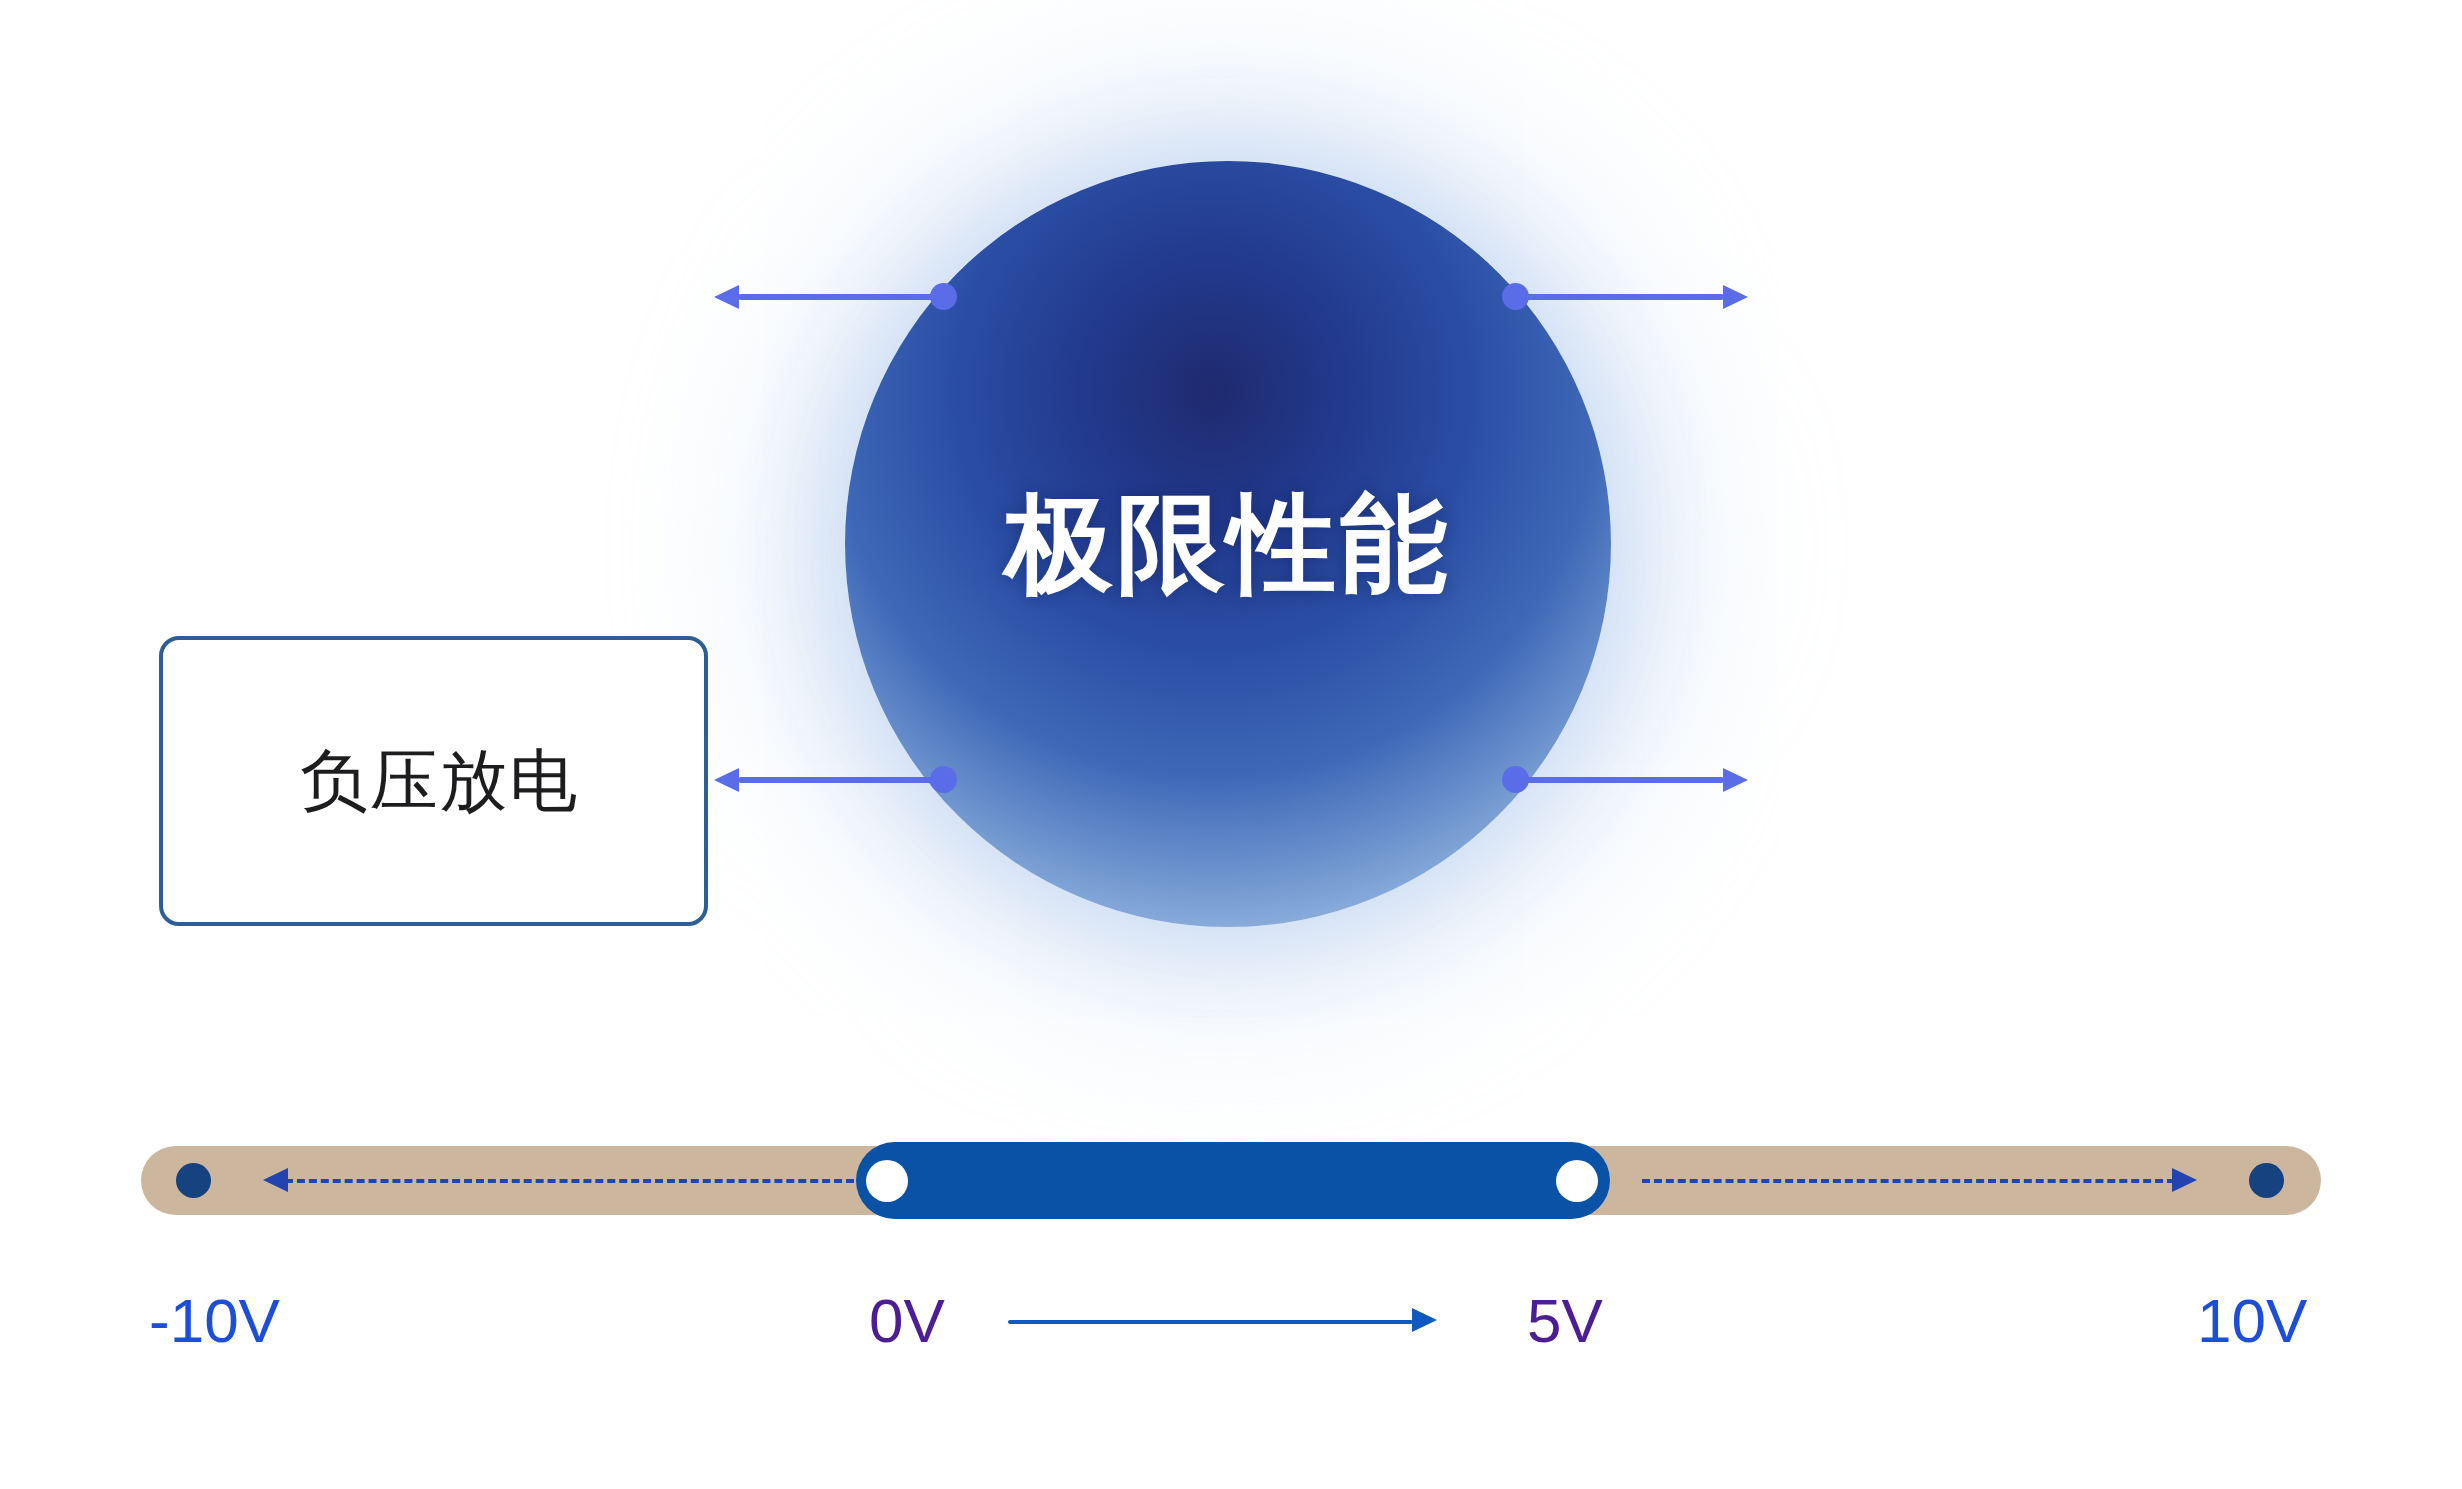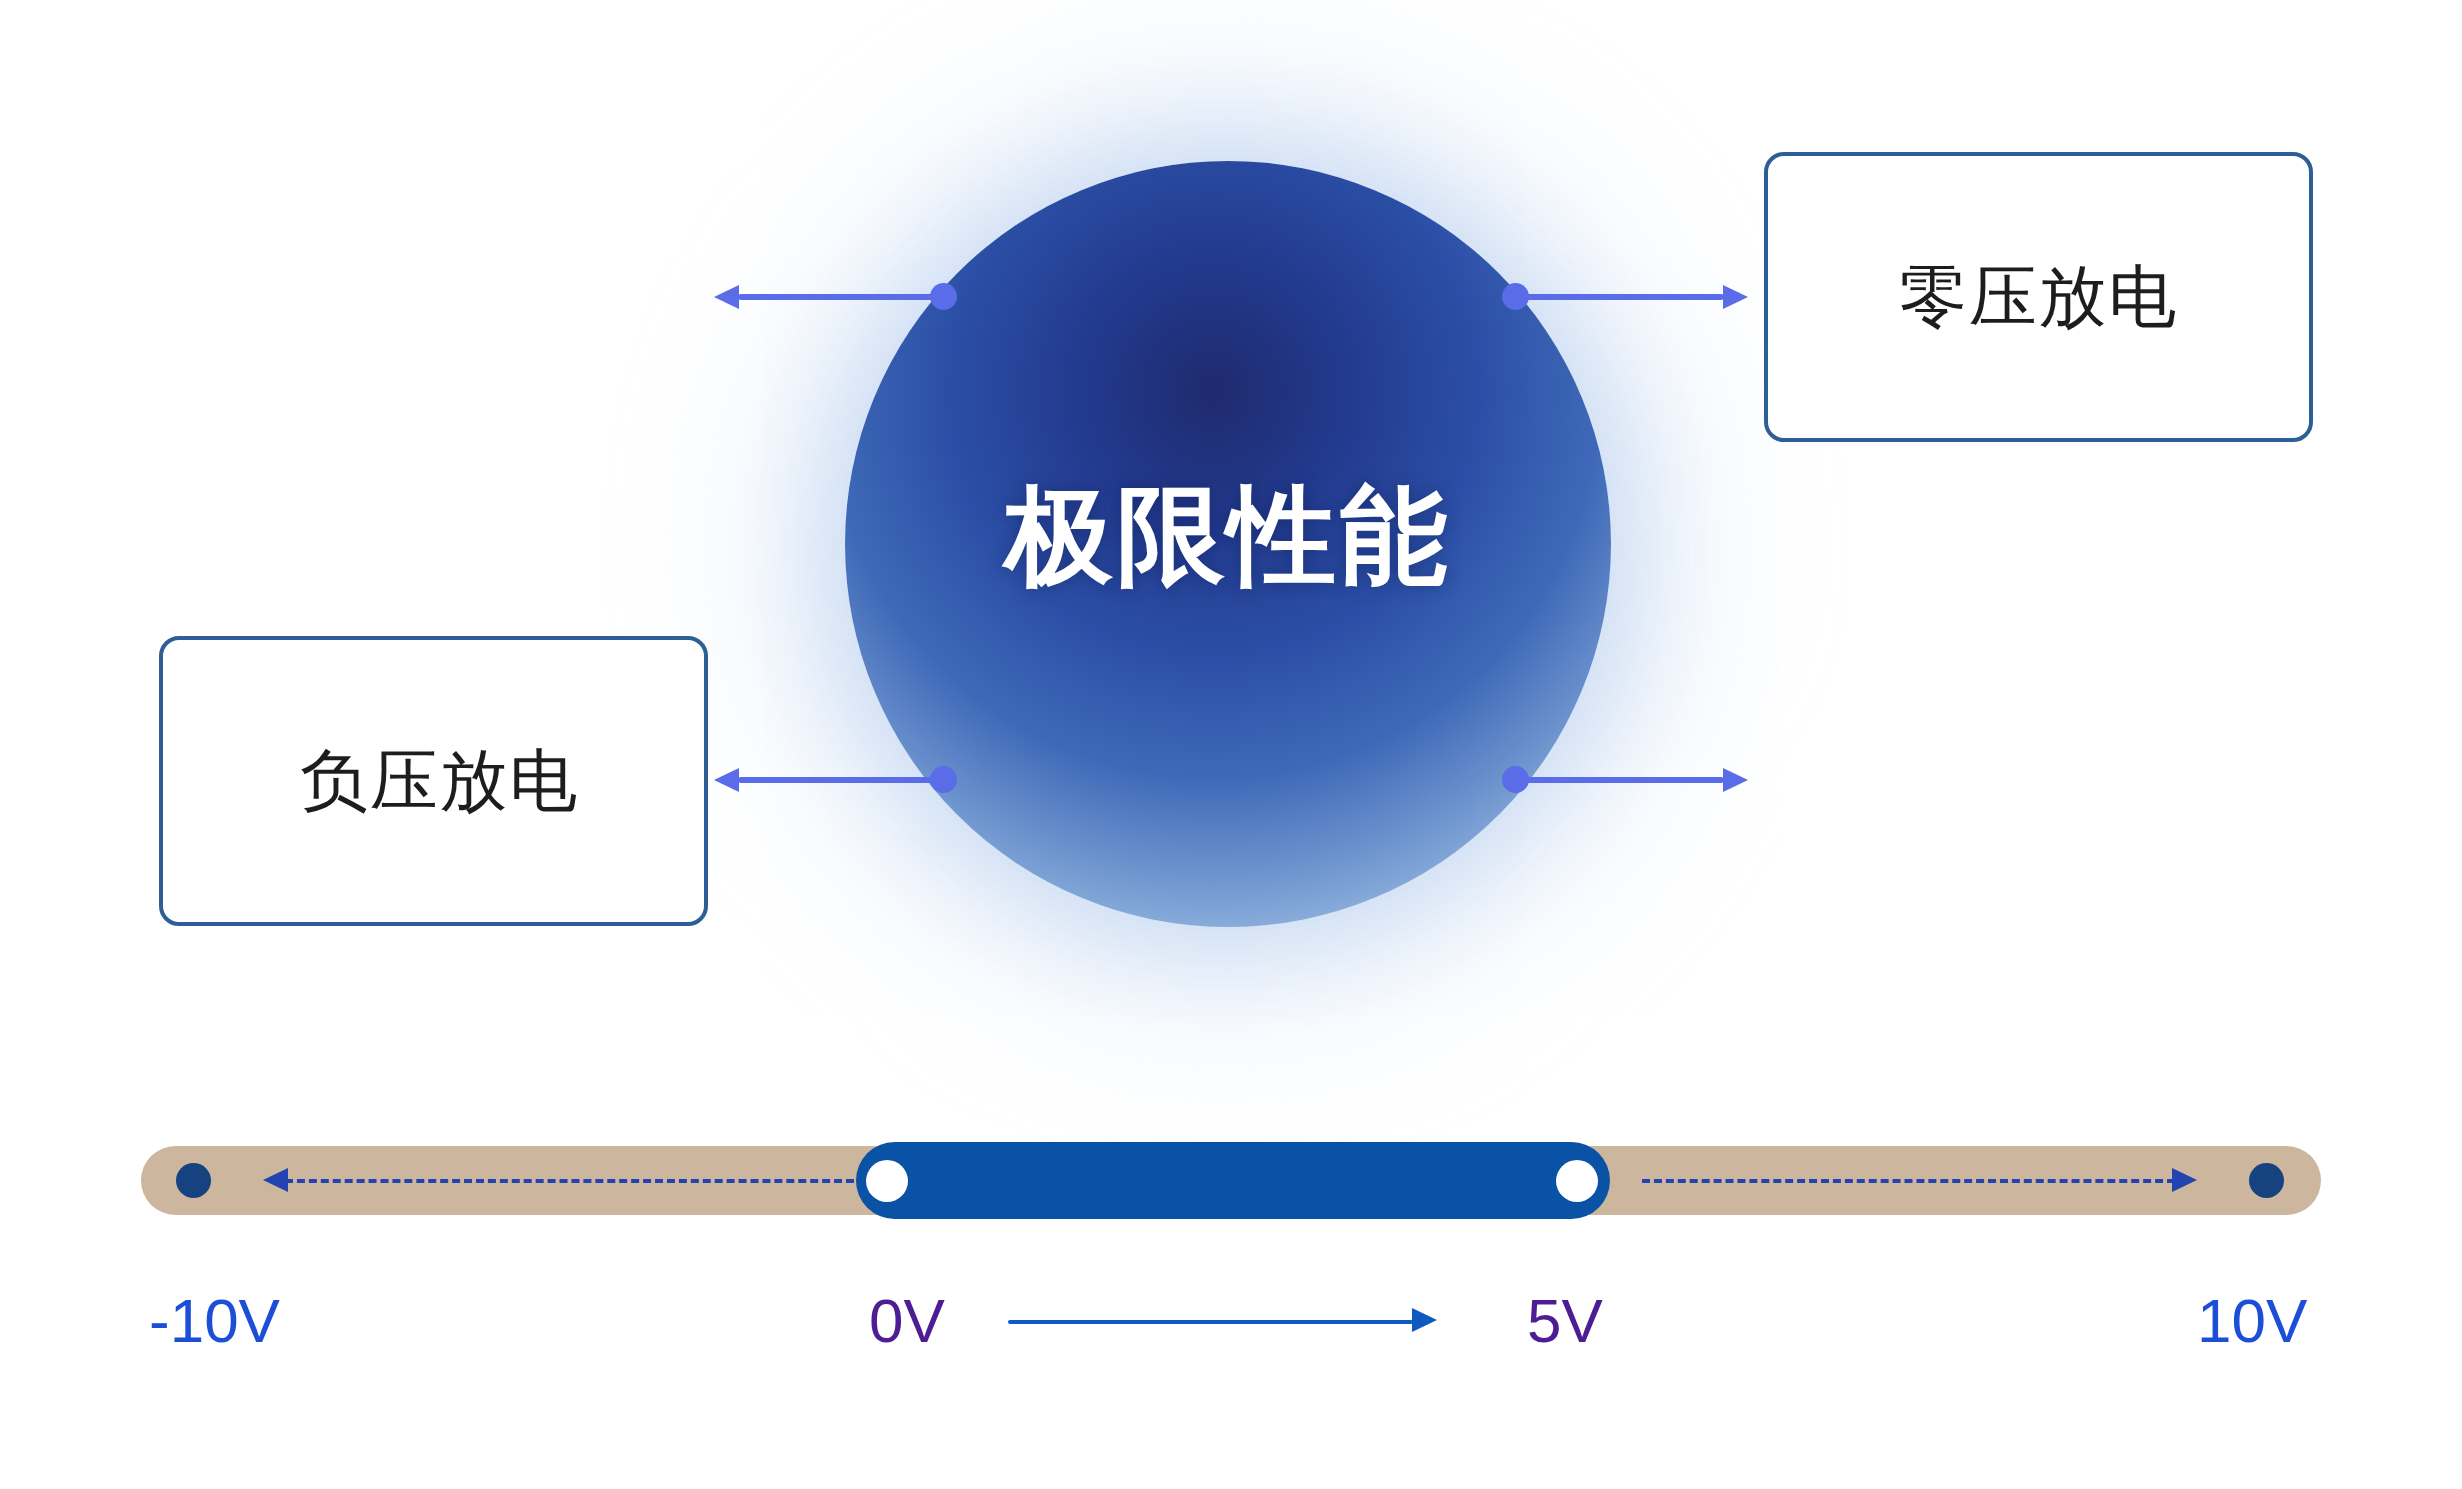--- a/index.html
+++ b/index.html
@@ -35,21 +35,21 @@
     width:766px; height:766px;
     border-radius:50%;
     background:
       radial-gradient(circle at 48% 30%,
         #1f2a6e 0%, #223a8e 20%, #2b4fa6 40%,
         #3f69b8 58%, #7fa4d6 78%, #b9d0ec 92%, #dce8f7 100%);
     box-shadow:
       0 0 82px 27px rgba(205,221,243,0.95),
       0 0 164px 82px rgba(220,232,248,0.65);
     display:flex; flex-direction:column;
-    align-items:center; justify-content:center;font-family:Liberation Mono, monospace;
+    align-items:center; justify-content:center;
   }
   .sphere-text {
     color:#ffffff;
     font-size:108px; font-weight:700;
     line-height:1.12; letter-spacing:3.6px;
     text-align:center;
     text-shadow:0 0 16.4px rgba(10,20,70,0.35);
   }
 
   
@@ -164,23 +164,20 @@
 </style>
 </head>
 <body>
 
 <div class="canvas">
 
   <div class="sphere">
     <div class="sphere-text">极限性能</div>
   </div>
 
-  <div class="feature-box box-tr">
-    <span>零压放电</span>
-  </div>
   <div class="feature-box box-bl">
     <span>负压放电</span>
   </div>
 
   <div class="connector point-left conn-tl">
     <span class="c-head"></span>
     <span class="c-line"></span>
     <span class="c-dot"></span>
   </div>
   <div class="connector point-right conn-tr">

